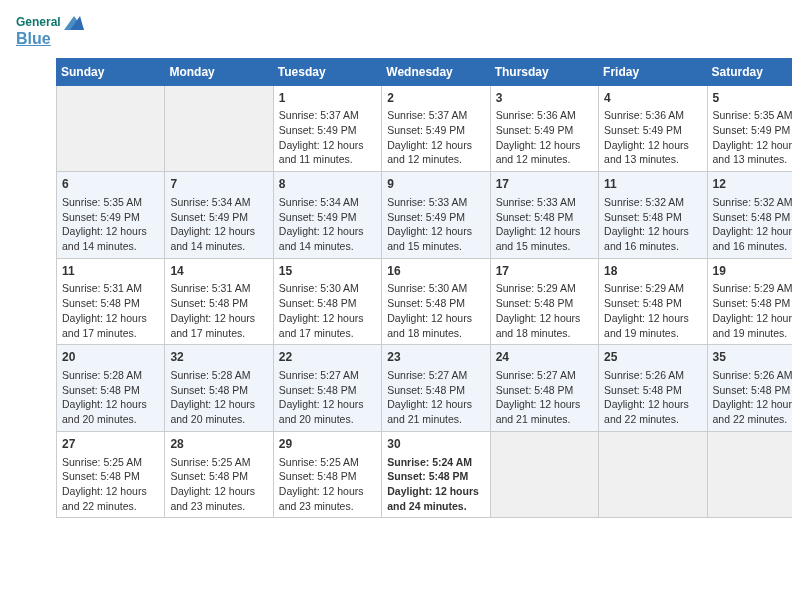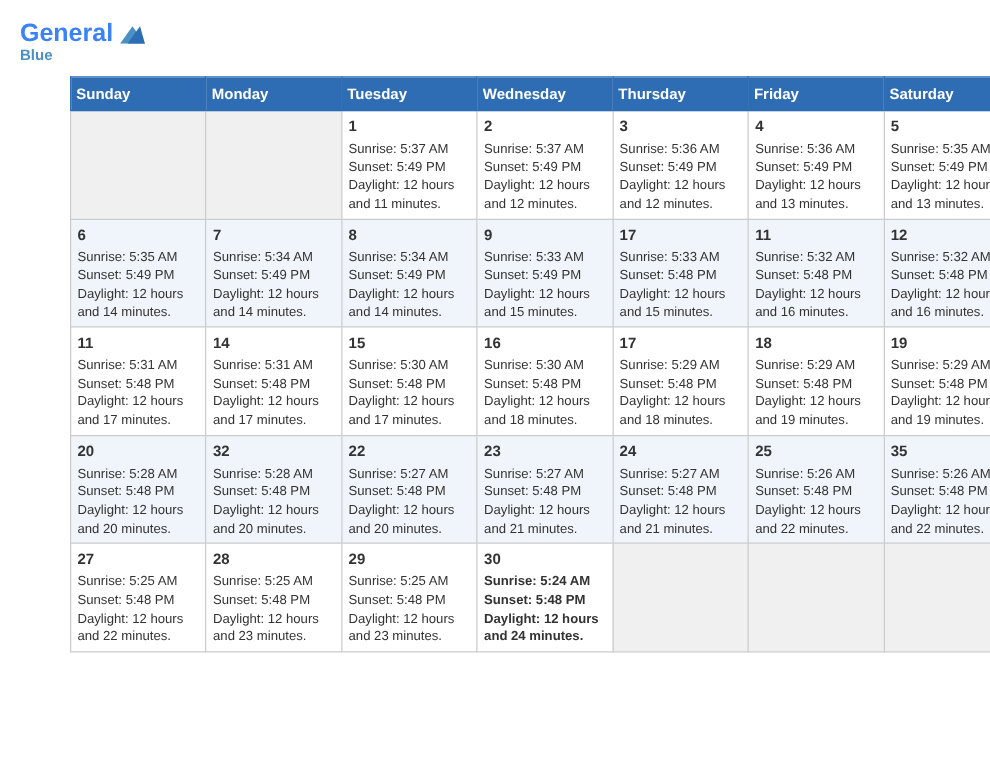--- a/index.html
+++ b/index.html
@@ -80,27 +80,27 @@
     tbody tr td.empty {
       background-color: #f0f0f0 !important;
     }
   </style>
 </head>
 <body>
 
 <div class="header-area">
   <div class="logo">
   <div style="display:flex;flex-direction:column;line-height:1.1">
-    <span style="font-size:20px;font-weight:bold;color:#3b82f6;">General
+    <span style="font-size:12px;font-weight:bold;color:#0f766e;">General
       <svg width="20" height="14" viewBox="0 0 20 14" style="vertical-align:middle;display:inline-block">
         <polygon points="0,14 10,0 20,14" fill="#4a90c4"></polygon>
         <polygon points="6,14 16,0 20,14" fill="#2e6db4"></polygon>
       </svg>
     </span>
-    <span style="font-size:12px;font-weight:bold;color:#4a90c4;">Blue</span>
+    <span style="font-size:16px;font-weight:bold;color:#4a90c4;text-decoration:underline;">Blue</span>
   </div>
 </div>
   <div class="title-area">
     <div class="month-title"></div>
     <div class="location-title"></div>
   </div>
 </div>
 
 <table>
   <thead>

